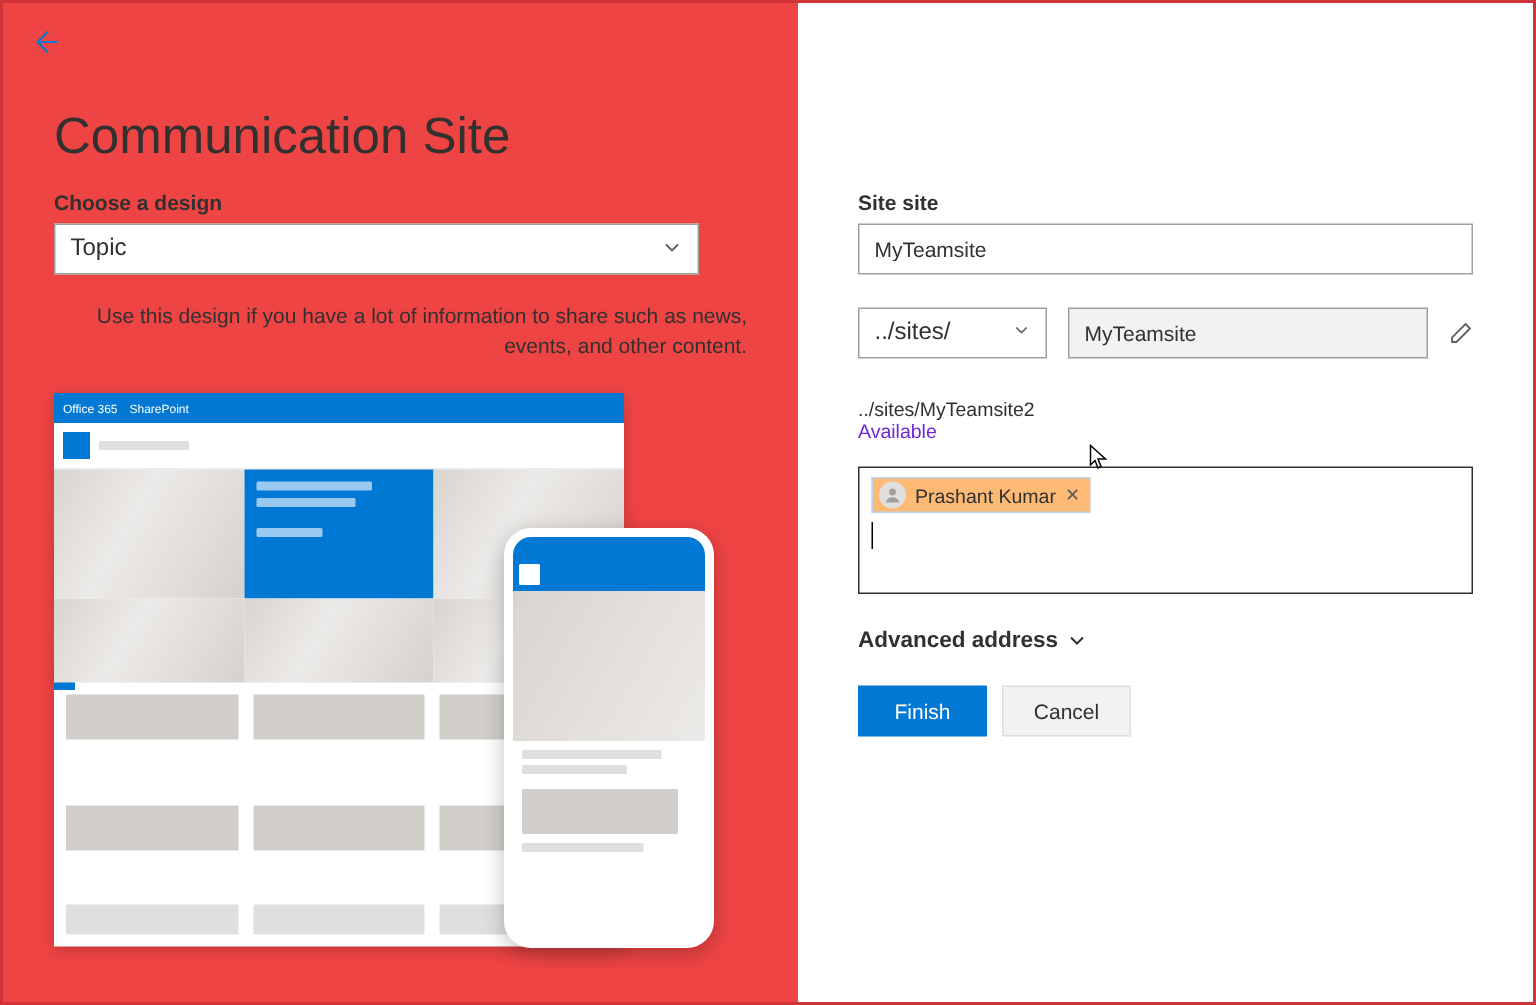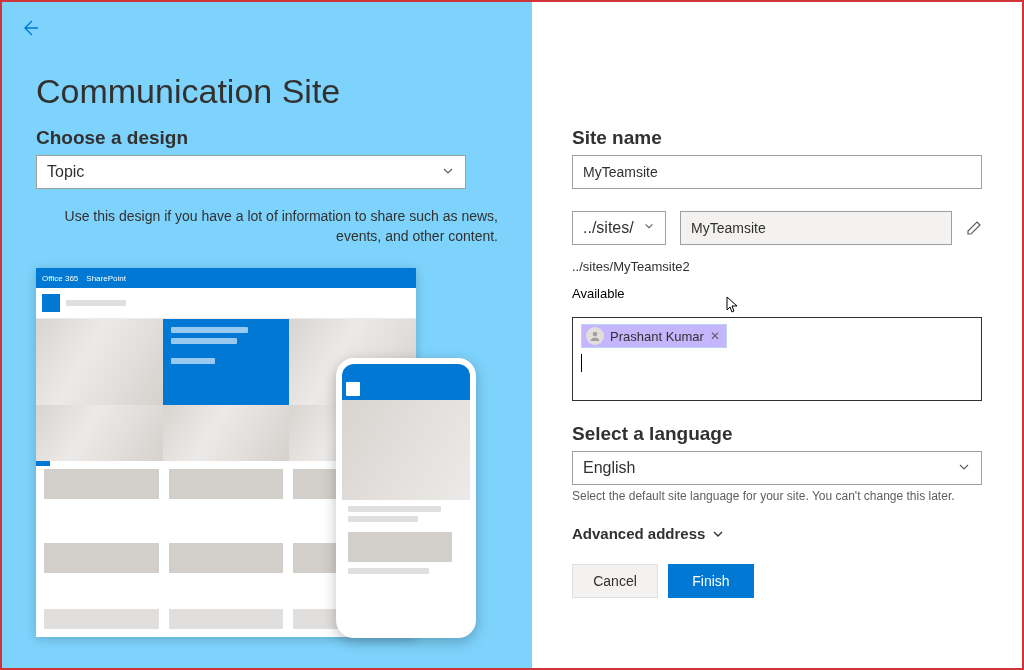--- a/index.html
+++ b/index.html
@@ -1,23 +1,23 @@
 <!DOCTYPE html>
 <html><head>
 <meta charset="utf-8">
 <style>
   html,body{margin:0;padding:0;font-family:"Segoe UI","Segoe UI Web",Arial,sans-serif;color:#323130;background:#fff;}
   *{box-sizing:border-box;}
   .frame{width:1024px;height:670px;border:2px solid #d13438;position:relative;overflow:hidden;}
   .back{position:absolute;left:18px;top:16px;color:#0078d4;cursor:pointer;}
   .panel{display:flex;height:100%;}
-  .left{width:530px;background:#7dd3fc;padding:70px 34px 20px 34px;overflow:hidden;}
+  .left{width:530px;background:#ef4444;padding:70px 34px 20px 34px;overflow:hidden;}
   .right{flex:1;background:#fff;padding:125px 40px 20px 40px;overflow:hidden;}
   h1{font-weight:300;font-size:34px;margin:0 0 16px 0;color:#323130;}
-  .lbl{font-size:19px;font-weight:600;margin:0 0 6px 0;}
+  .lbl{font-size:14px;font-weight:600;margin:0 0 6px 0;}
   .select{position:relative;height:34px;border:1px solid #a19f9d;background:#fff;display:flex;align-items:center;padding:0 10px;cursor:pointer;}
   .select .chev{position:absolute;right:10px;top:8px;color:#605e5c;}
   .desc{font-size:14px;color:#323130;margin:18px 0 22px 16px;line-height:1.4;text-align:right;}
   .preview{width:440px;height:380px;position:relative;}
   .browser{position:absolute;left:0;top:0;width:380px;background:#fff;box-shadow:0 2px 10px rgba(0,0,0,.2);}
   .bbar{height:20px;background:#0078d4;display:flex;align-items:center;padding:0 6px;gap:8px;}
   .bbar span{color:#fff;font-size:8px;}
   .bhdr{display:flex;align-items:center;gap:6px;padding:6px;border-bottom:1px solid #edebe9;}
   .sq{width:18px;height:18px;background:#0078d4;}
   .sk{background:#e1dfdd;height:6px;border-radius:1px;}
@@ -30,27 +30,27 @@
   .card{flex:1;height:58px;background:#fff;}
   .card .thumb{height:30px;background:#d2cfcb;}
   .phone{position:absolute;right:0;bottom:10px;width:140px;height:280px;background:#fff;border:6px solid #fff;border-radius:18px;box-shadow:0 4px 14px rgba(0,0,0,.25);overflow:hidden;}
   .phbar{height:14px;background:#0078d4;}
   .phbar2{height:22px;background:#0078d4;display:flex;align-items:center;padding:0 4px;}
   .phimg{height:100px;background:linear-gradient(120deg,#d8d4d0,#eceae8);}
   
   .field{margin-bottom:22px;}
   .tinput{width:100%;height:34px;border:1px solid #a19f9d;padding:0 10px;font-size:14px;font-family:inherit;color:#323130;}
   .row{display:flex;gap:14px;align-items:center;}
-  .minisel{width:94px;}
+  .minisel{width:126px;}
   .addr{flex:1;height:34px;border:1px solid #a19f9d;background:#f3f2f1;display:flex;align-items:center;padding:0 10px;font-size:14px;}
   .edit{cursor:pointer;color:#605e5c;}
-  .pathline{font-size:13px;margin-top:14px;}
-  .avail{color:#000000;font-size:13px;margin-top:12px;}
+  .pathline{font-size:13px;margin-top:26px;}
+  .avail{color:#6d28d9;font-size:13px;margin-top:0;}
   .people{border:1px solid #323130;padding:6px 8px 24px 8px;min-height:68px;}
-  .chip{display:inline-flex;align-items:center;gap:6px;background:#c4b5fd;border:1px solid #b9d5f0;padding:2px 6px 2px 4px;font-size:13px;}
+  .chip{display:inline-flex;align-items:center;gap:6px;background:#fdba74;border:1px solid #b9d5f0;padding:2px 6px 2px 4px;font-size:13px;}
   .chip .ava{width:18px;height:18px;border-radius:50%;background:#e1dfdd;display:flex;align-items:center;justify-content:center;}
   .chip .x{cursor:pointer;color:#605e5c;font-size:12px;}
   .caret{display:inline-block;width:1px;height:18px;background:#000;margin-top:6px;}
   .help{font-size:12px;color:#605e5c;margin-top:4px;}
   .adv{margin-top:16px;font-size:15px;font-weight:600;display:flex;align-items:center;gap:6px;cursor:pointer;}
   .btns{display:flex;gap:10px;margin-top:22px;}
   .btn{height:34px;min-width:86px;padding:0 18px;border:none;font-size:14px;cursor:pointer;font-family:inherit;}
   .primary{background:#0078d4;color:#fff;}
   .secondary{background:#f3f2f1;color:#323130;border:1px solid #e1dfdd;}
   svg{display:block;}
@@ -143,21 +143,21 @@
           <div class="sk" style="width:60%;margin-bottom:10px;"></div>
           <div class="sk" style="width:90%;height:30px;background:#d2cfcb;margin-bottom:6px;"></div>
           <div class="sk" style="width:70%;"></div>
         </div>
       </div>
     </div>
   </div>
 
   <div class="right">
     <div class="field">
-      <div class="lbl">Site name</div>
+      <div class="lbl">Site site</div>
       <input class="tinput" value="MyTeamsite" style="">
     </div>
 
     <div class="field">
       <div class="row">
         <div class="select minisel">
           <span>../sites/</span>
           <span class="chev">
             <svg width="12" height="12" viewBox="0 0 14 14">
                   <path fill="none" stroke="#605e5c" stroke-width="1.2" d="M3 5l4 4 4-4"></path>
@@ -184,43 +184,31 @@
                   <path d="M1.5 11c.6-2.4 2.4-3.5 4.5-3.5s3.9 1.1 4.5 3.5" fill="#a19f9d"></path>
                 </svg>
           </span>
           <span>Prashant Kumar</span>
           <span class="x">✕</span>
         </span>
         <br><span class="caret"></span>
       </div>
     </div>
 
-    <div class="field">
-      <div class="lbl">Select a language</div>
-      <div class="select">
-        <span>English</span>
-        <span class="chev">
-          <svg width="14" height="14" viewBox="0 0 14 14">
-                <path fill="none" stroke="#605e5c" stroke-width="1.2" d="M3 5l4 4 4-4"></path>
-              </svg>
-        </span>
-      </div>
-      <div class="help">Select the default site language for your site. You can't change this later.</div>
-    </div>
 
     <div class="adv">
       <span>Advanced address</span>
       <svg width="14" height="14" viewBox="0 0 14 14">
             <path fill="none" stroke="#323130" stroke-width="1.4" d="M3 5l4 4 4-4"></path>
           </svg>
     </div>
 
     <div class="btns">
+      <button class="btn primary">Finish</button>
       <button class="btn secondary">Cancel</button>
-      <button class="btn primary">Finish</button>
     </div>
   </div>
 </div>
 
 <svg class="cursor" width="14" height="18" viewBox="0 0 14 18">
       <path fill="#fff" stroke="#000" stroke-width="1" d="M1 1l0 13 3-3 2 5 2-1-2-5 5 0z"></path>
     </svg>
 
 </div>
 

